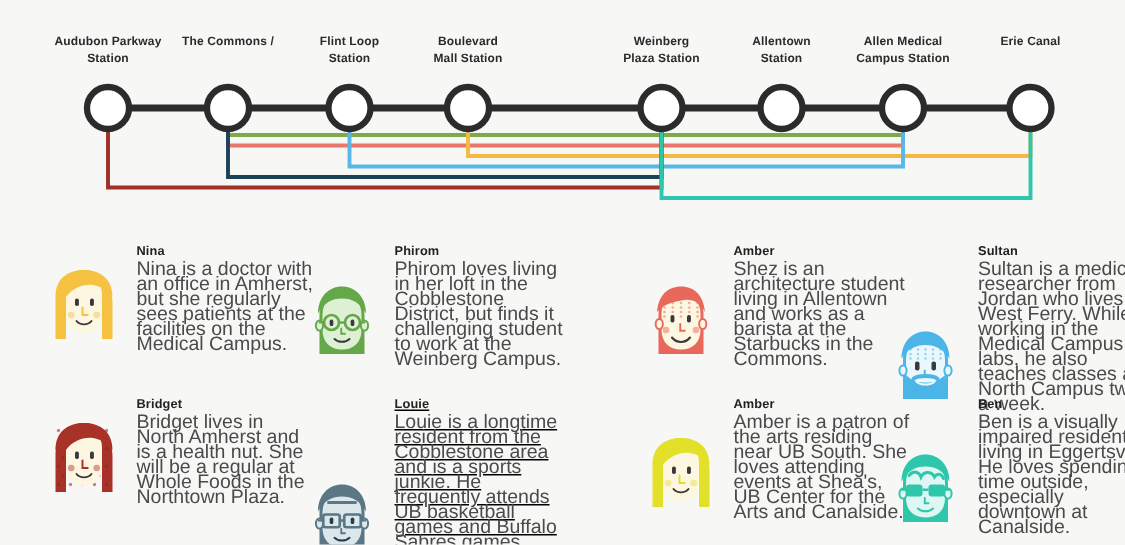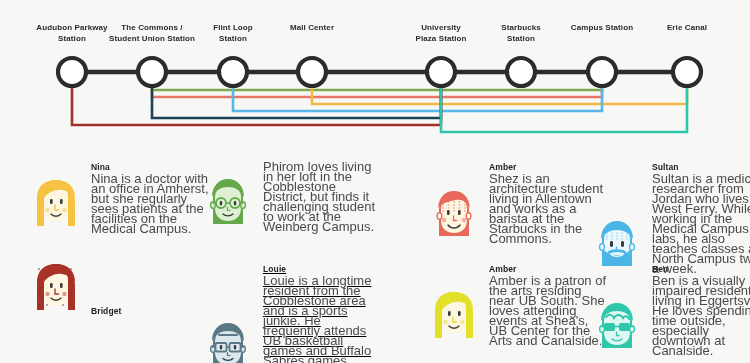--- a/index.html
+++ b/index.html
@@ -69,38 +69,39 @@
       <circle cx="602" cy="72" r="14" fill="#ffffff" stroke="#2b2b2b" stroke-width="4.2"></circle>
       <circle cx="687" cy="72" r="14" fill="#ffffff" stroke="#2b2b2b" stroke-width="4.2"></circle>
     </svg>
   <div id="station-labels">
       <div class="station-label" style="left: 20px; width: 104px; top: 22px;">
         <div>Audubon Parkway</div>
         <div>Station</div>
       </div>
       <div class="station-label" style="left: 100px; width: 104px; top: 22px;">
         <div>The Commons /</div>
-        <div>Student Union Station</div>
       </div>
       <div class="station-label" style="left: 181px; width: 104px; top: 22px;">
         <div>Flint Loop</div>
         <div>Station</div>
       </div>
       <div class="station-label" style="left: 260px; width: 104px; top: 22px;">
-        <div>Mall Center</div>
+        <div>Boulevard</div>
+        <div>Mall Station</div>
       </div>
       <div class="station-label" style="left: 389px; width: 104px; top: 22px;">
-        <div>University</div>
+        <div>Weinberg</div>
         <div>Plaza Station</div>
       </div>
       <div class="station-label" style="left: 469px; width: 104px; top: 22px;">
-        <div>Starbucks</div>
+        <div>Allentown</div>
         <div>Station</div>
       </div>
       <div class="station-label" style="left: 550px; width: 104px; top: 22px;">
+        <div>Allen Medical</div>
         <div>Campus Station</div>
       </div>
       <div class="station-label" style="left: 635px; width: 104px; top: 22px;">
         <div>Erie Canal</div>
       </div>
     </div>
 </div>
 
 <div class="cards" id="cards">
     <div class="card" style="left: 30px; top: 8px;">
@@ -134,20 +135,21 @@
           <circle cx="19" cy="29" r="5" fill="#ddf0d4" stroke="#64a84a" stroke-width="1.8"></circle>
           <circle cx="33" cy="29" r="5" fill="#ddf0d4" stroke="#64a84a" stroke-width="1.8"></circle>
           <path d="M24 29 L28 29" stroke="#64a84a" stroke-width="1.6"></path>
           <path d="M14 29 L10.5 29 M38 29 L41.5 29" stroke="#64a84a" stroke-width="1.4"></path>
           <rect x="17.8" y="27" width="2.4" height="4.4" rx="1.1" fill="#3a3a3a"></rect>
           <rect x="31.8" y="27" width="2.4" height="4.4" rx="1.1" fill="#3a3a3a"></rect>
           <path d="M25.5 33 L25.5 36.5 L28 36.5" stroke="#64a84a" stroke-width="1.2" fill="none" stroke-linecap="round"></path>
           <path d="M21 40 C23.5 42.5 28.5 42.5 31 40" stroke="#3a3a3a" stroke-width="1.3" fill="none" stroke-linecap="round"></path>
         </svg></div>
       <div class="card-body">
+        <p class="card-name">Phirom</p>
         <p class="card-desc">Phirom loves living in her loft in the Cobblestone District, but finds it challenging student to work at the Weinberg Campus.</p>
       </div>
     </div>
     <div class="card" style="left: 428px; top: 8px;">
       <div class="avatar"><svg viewBox="0 0 52 58" width="52" height="58">
           <path d="M11 50 L11 24 C11 13 17 7 26 7 C35 7 41 13 41 24 L41 50 Z" fill="#e8695c"></path>
           <path d="M13 23 C13 15 18 11 26 11 C34 11 39 15 39 23 L39 34 C39 42 34 47 26 47 C18 47 13 42 13 34 Z" fill="#fdf6e0"></path>
           <path d="M10 22 C11 11 17 5 26 5 C35 5 41 11 42 22 C39 16 34 13 28 14 C21 15 14 17 10 22 Z" fill="#e8695c"></path>
           <g fill="#e8695c" opacity=".5">
             <circle cx="15" cy="16" r=".9"></circle>
@@ -262,20 +264,21 @@
           <path d="M7 22 C7 10 15 4 26 4 C37 4 45 10 45 22 C42 18 38 15 32 14 C26 13 18 16 14 22 Z" fill="#a83228"></path>
           <rect x="20" y="23" width="2.6" height="5" rx="1.2" fill="#3a3a3a"></rect>
           <rect x="30" y="23" width="2.6" height="5" rx="1.2" fill="#3a3a3a"></rect>
           <path d="M25 29 L25 34 L28.5 34" stroke="#a83228" stroke-width="1.3" fill="none" stroke-linecap="round"></path>
           <path d="M21 38 C23.5 41 28.5 41 31 38" stroke="#3a3a3a" stroke-width="1.3" fill="none" stroke-linecap="round"></path>
           <circle cx="17.5" cy="34" r="2.2" fill="#a83228" opacity=".45"></circle>
           <circle cx="34.5" cy="34" r="2.2" fill="#a83228" opacity=".45"></circle>
         </svg></div>
       <div class="card-body">
         <p class="card-name">Bridget</p>
+        <p class="card-desc">Bridget lives in North Amherst and is a health nut. She will be a regular at Whole Foods in the Northtown Plaza.</p>
       </div>
     </div>
     <div class="card" style="left: 202px; top: 110px; text-decoration: underline;">
       <div class="avatar"><svg viewBox="0 0 52 58" width="52" height="58">
           <path d="M11 50 L11 24 C11 12 17 6 26 6 C35 6 41 12 41 24 L41 50 Z" fill="#5a7785"></path>
           <path d="M13 24 C13 15 18 11 26 11 C34 11 39 15 39 24 L39 34 C39 42 34 47 26 47 C18 47 13 42 13 34 Z" fill="#dce7ec"></path>
           <path d="M10 23 C10 12 17 5 26 5 C35 5 42 12 42 23 C38 16 33 13 26 13 C19 13 14 16 10 23 Z" fill="#5a7785"></path>
           <ellipse cx="11" cy="31" rx="2.4" ry="3.4" fill="#dce7ec" stroke="#5a7785" stroke-width="1.3"></ellipse>
           <ellipse cx="41" cy="31" rx="2.4" ry="3.4" fill="#dce7ec" stroke="#5a7785" stroke-width="1.3"></ellipse>
           <rect x="13.5" y="25" width="11" height="8.5" rx="1.5" fill="#dce7ec" stroke="#5a7785" stroke-width="1.8"></rect>

